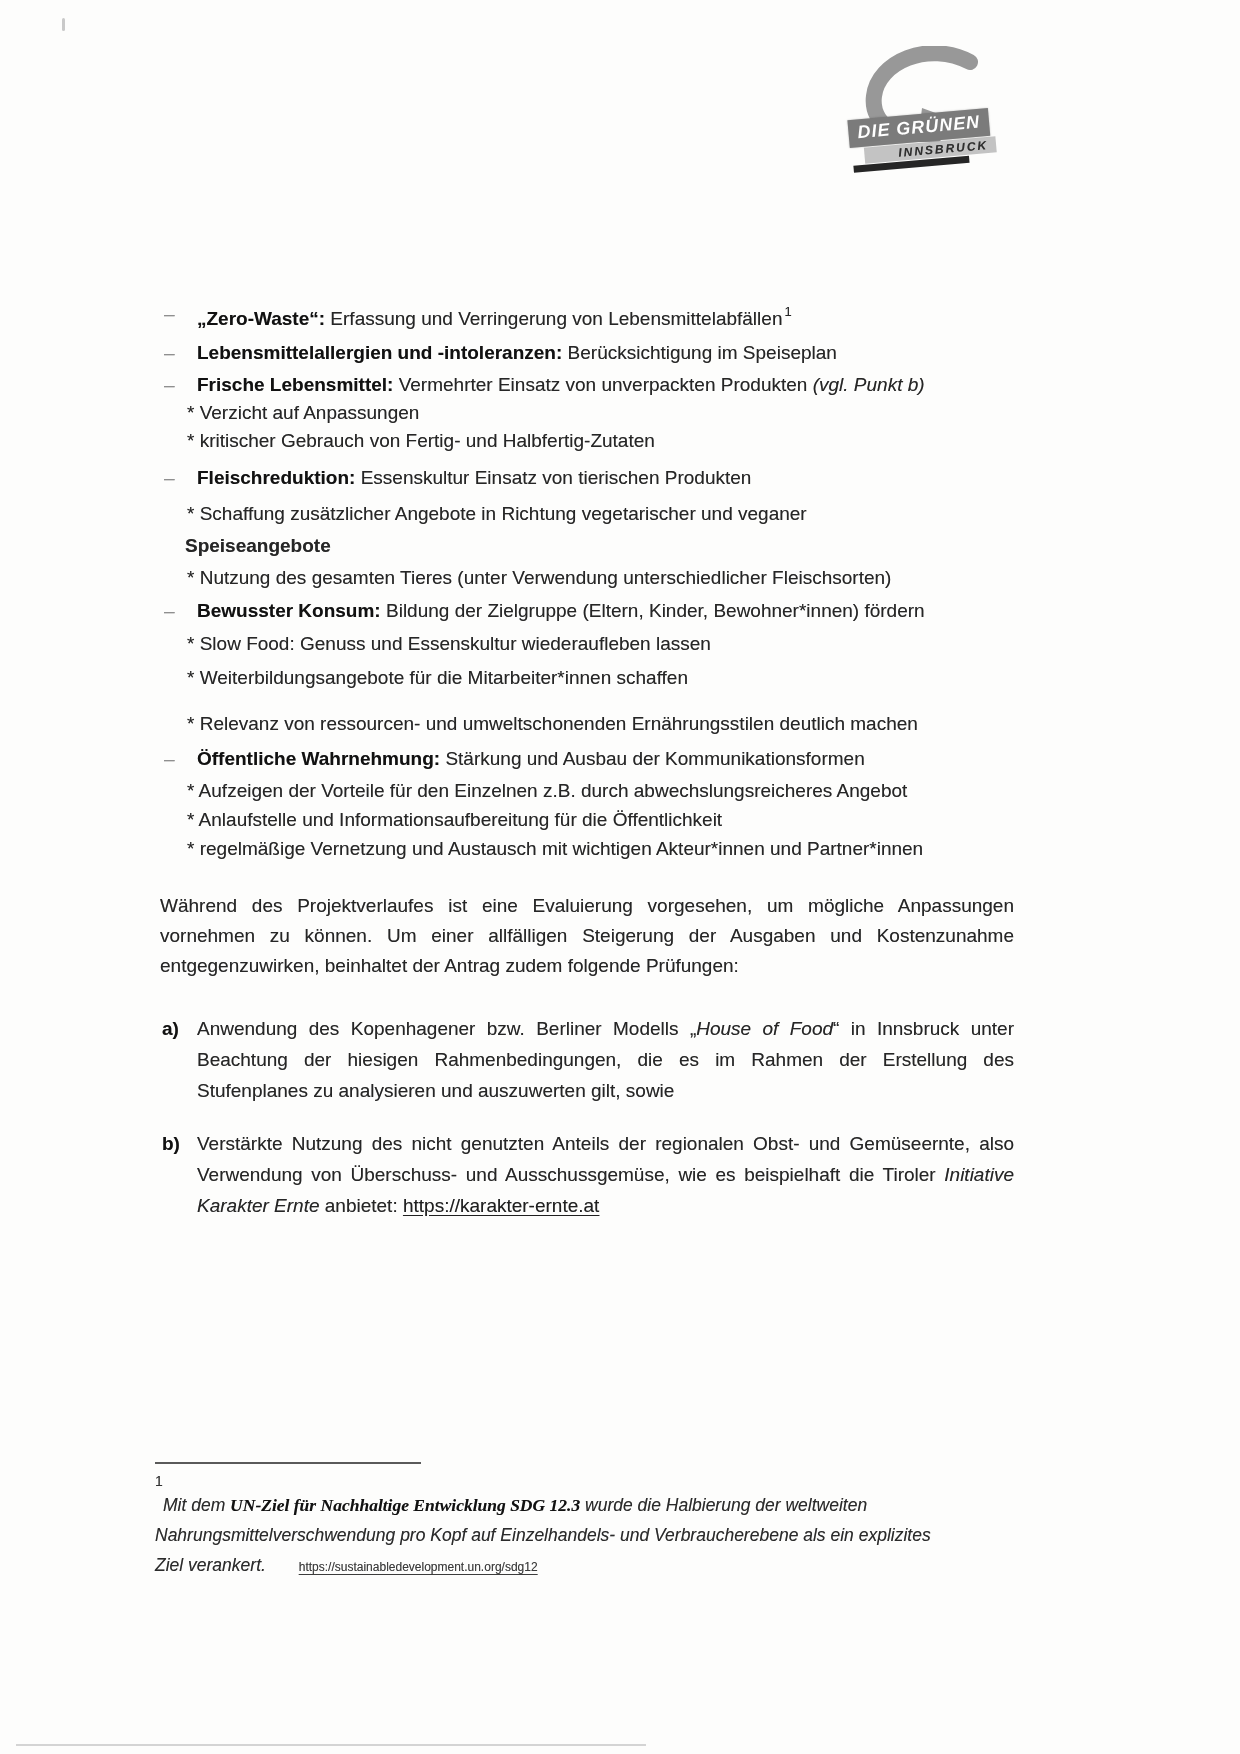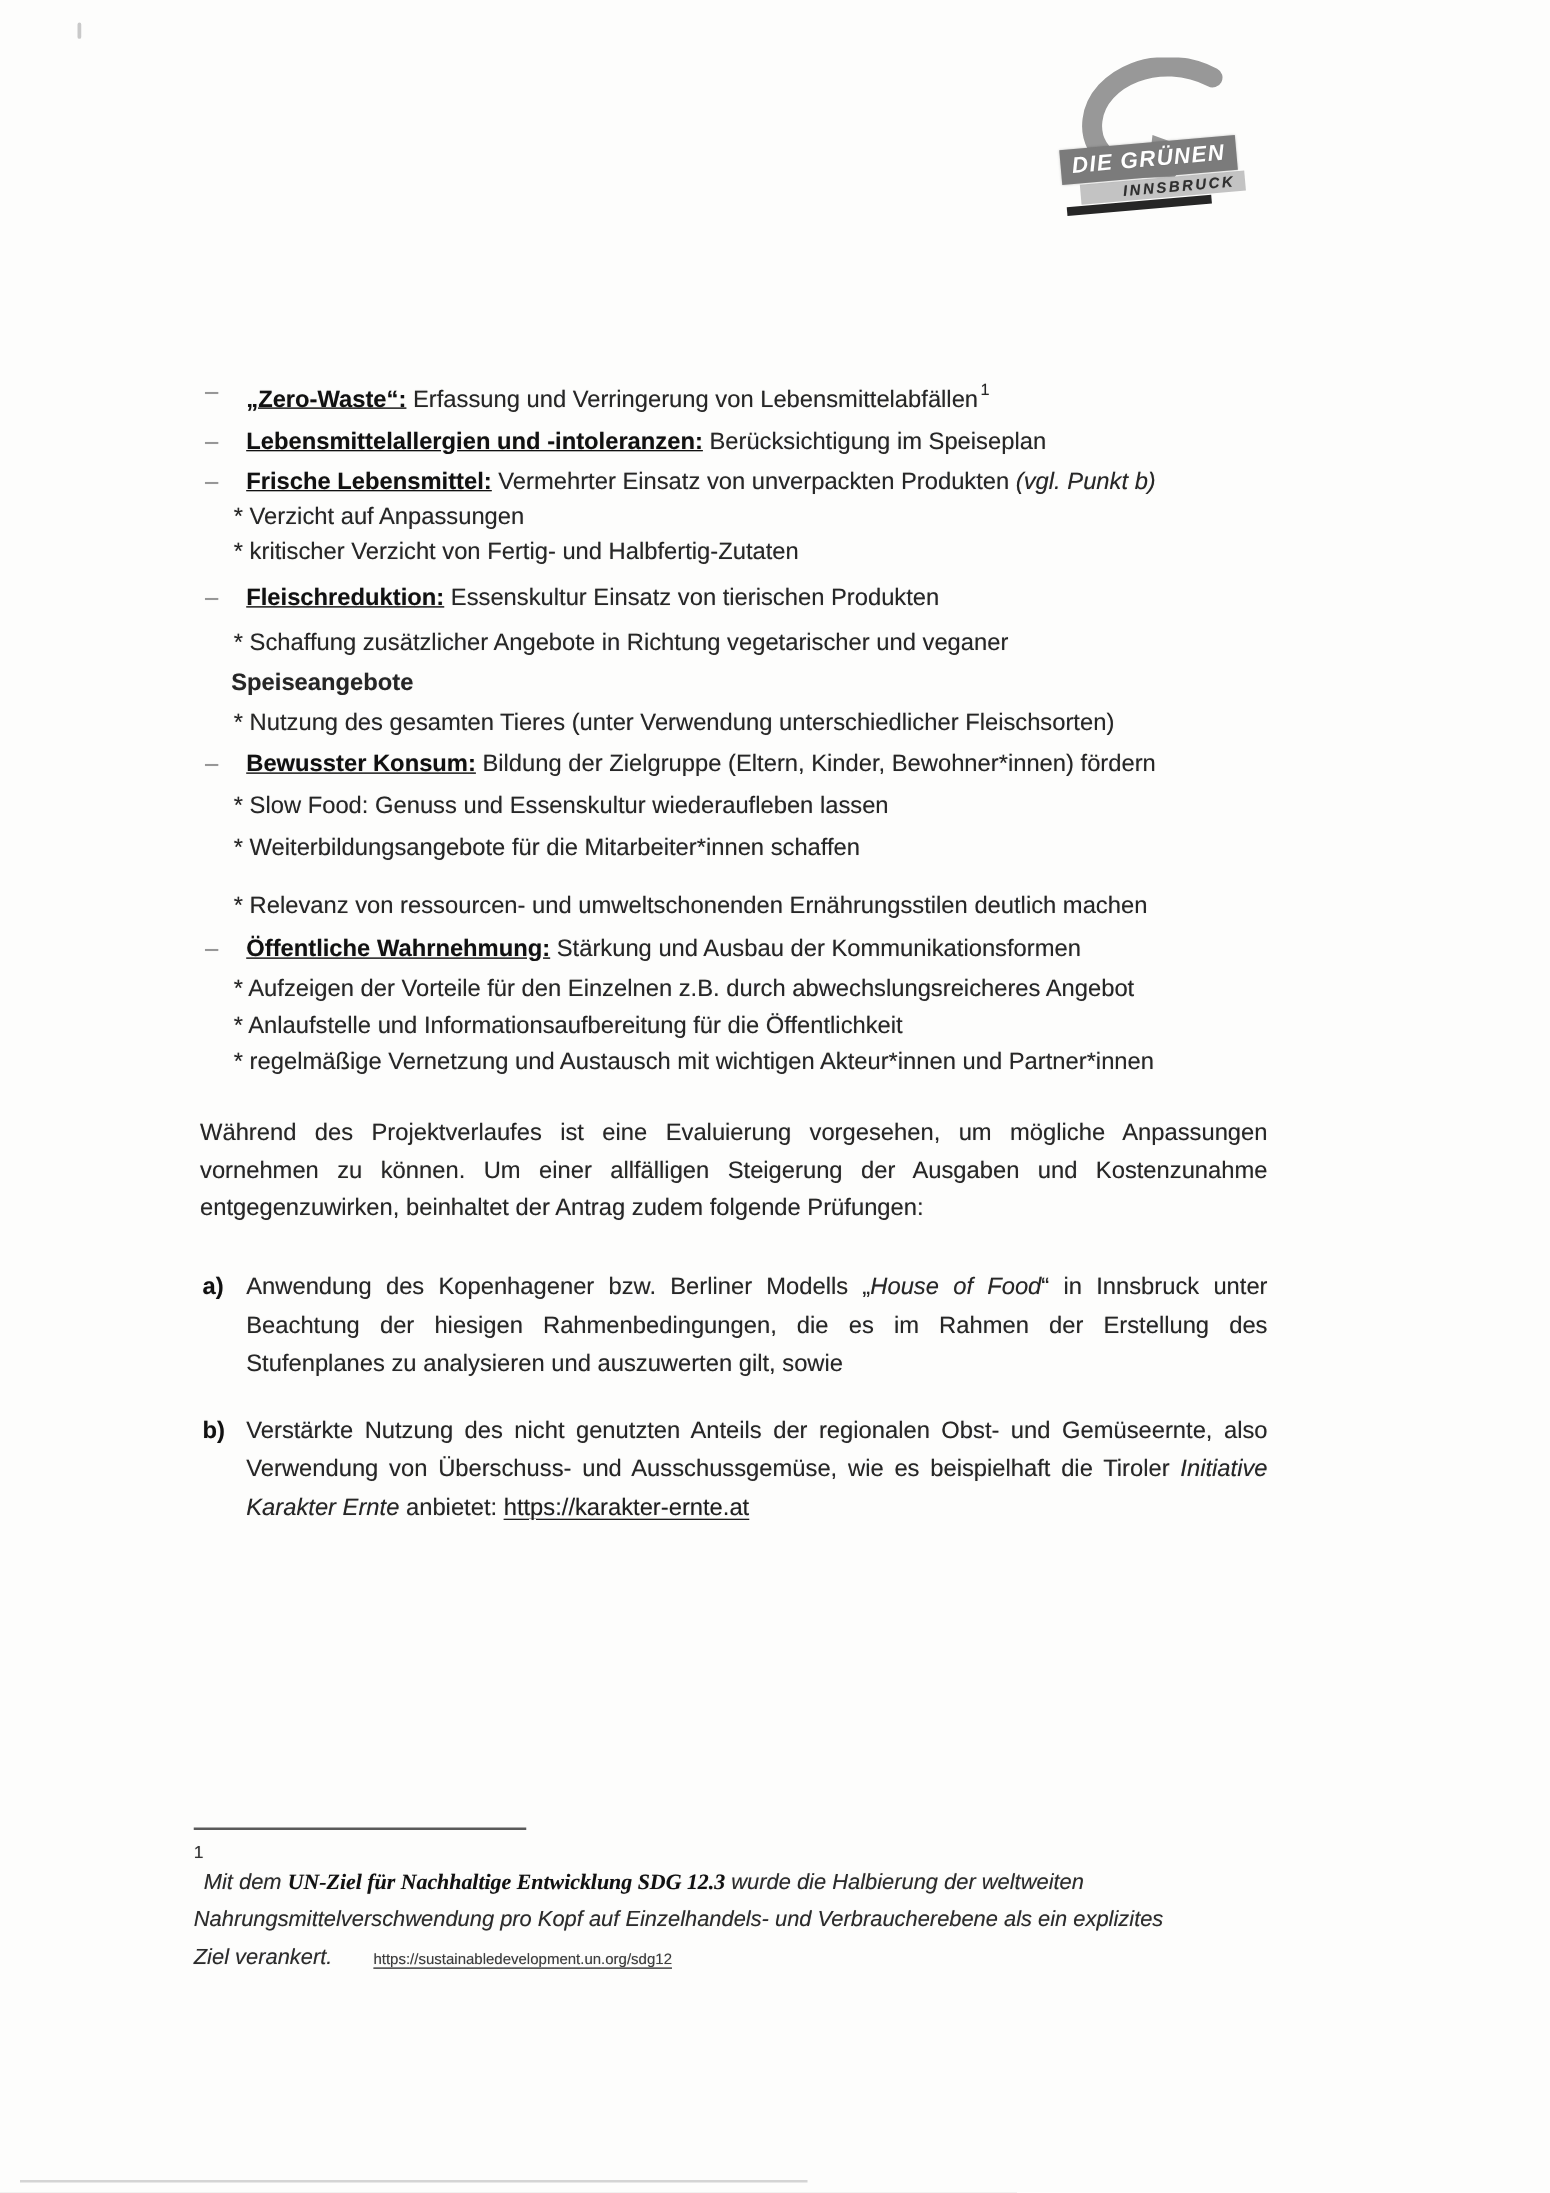--- a/index.html
+++ b/index.html
@@ -30,21 +30,21 @@
     padding:1px 8px 1px 34px;text-align:right;white-space:nowrap;
   }
   .logo-bar{margin-top:1px;margin-left:2px;width:116px;height:7px;background:#262626;}
   
   .content{position:absolute;left:160px;top:300px;width:854px;font-size:19px;}
   .li{position:relative;line-height:28px;}
   .li .dash-mark{position:absolute;left:4px;top:0;color:#8f8f8f;}
   .li.dash{padding-left:37px;}
   .li.star{padding-left:27px;}
   .li.cont{padding-left:25px;font-weight:bold;}
-  .li b{color:#111;text-decoration:underline;}
+  .li b{color:#111;}
   sup.fn-ref{font-size:13px;position:relative;top:-2px;left:2px;}
   .para{margin-top:28px;line-height:30px;text-align:justify;}
   .point{position:relative;padding-left:37px;line-height:31px;text-align:justify;}
   .point .plabel{position:absolute;left:2px;top:0;font-weight:bold;color:#111;}
   .point.a{margin-top:32px;}
   .point.b{margin-top:22px;}
   a.doclink{color:#1f1f1f;text-decoration:underline;text-underline-offset:3px;}
   
   .footnote{position:absolute;left:155px;top:1462px;width:792px;}
   .fn-rule{width:266px;height:2px;background:#5a5a5a;margin-bottom:10px;}
@@ -83,21 +83,21 @@
       <b>Lebensmittelallergien und -intoleranzen:</b><span> Berücksichtigung im Speiseplan</span>
     </div>
     <div class="li dash" style="margin-top:4px">
       <span class="dash-mark">–</span>
       <b>Frische Lebensmittel:</b><span> Vermehrter Einsatz von unverpackten Produkten </span><i>(vgl. Punkt b)</i>
     </div>
     <div class="li star" style="margin-top:0">
       <span>* Verzicht auf Anpassungen</span>
     </div>
     <div class="li star" style="margin-top:0">
-      <span>* kritischer Verzicht von Fertig- und Halbfertig-Zutaten</span>
+      <span>* kritischer Gebrauch von Fertig- und Halbfertig-Zutaten</span>
     </div>
     <div class="li dash" style="margin-top:9px">
       <span class="dash-mark">–</span>
       <b>Fleischreduktion:</b><span> Essenskultur Einsatz von tierischen Produkten</span>
     </div>
     <div class="li star" style="margin-top:8px">
       <span>* Schaffung zusätzlicher Angebote in Richtung vegetarischer und veganer</span>
     </div>
     <div class="li cont" style="margin-top:4px">
       <span>Speiseangebote</span>

